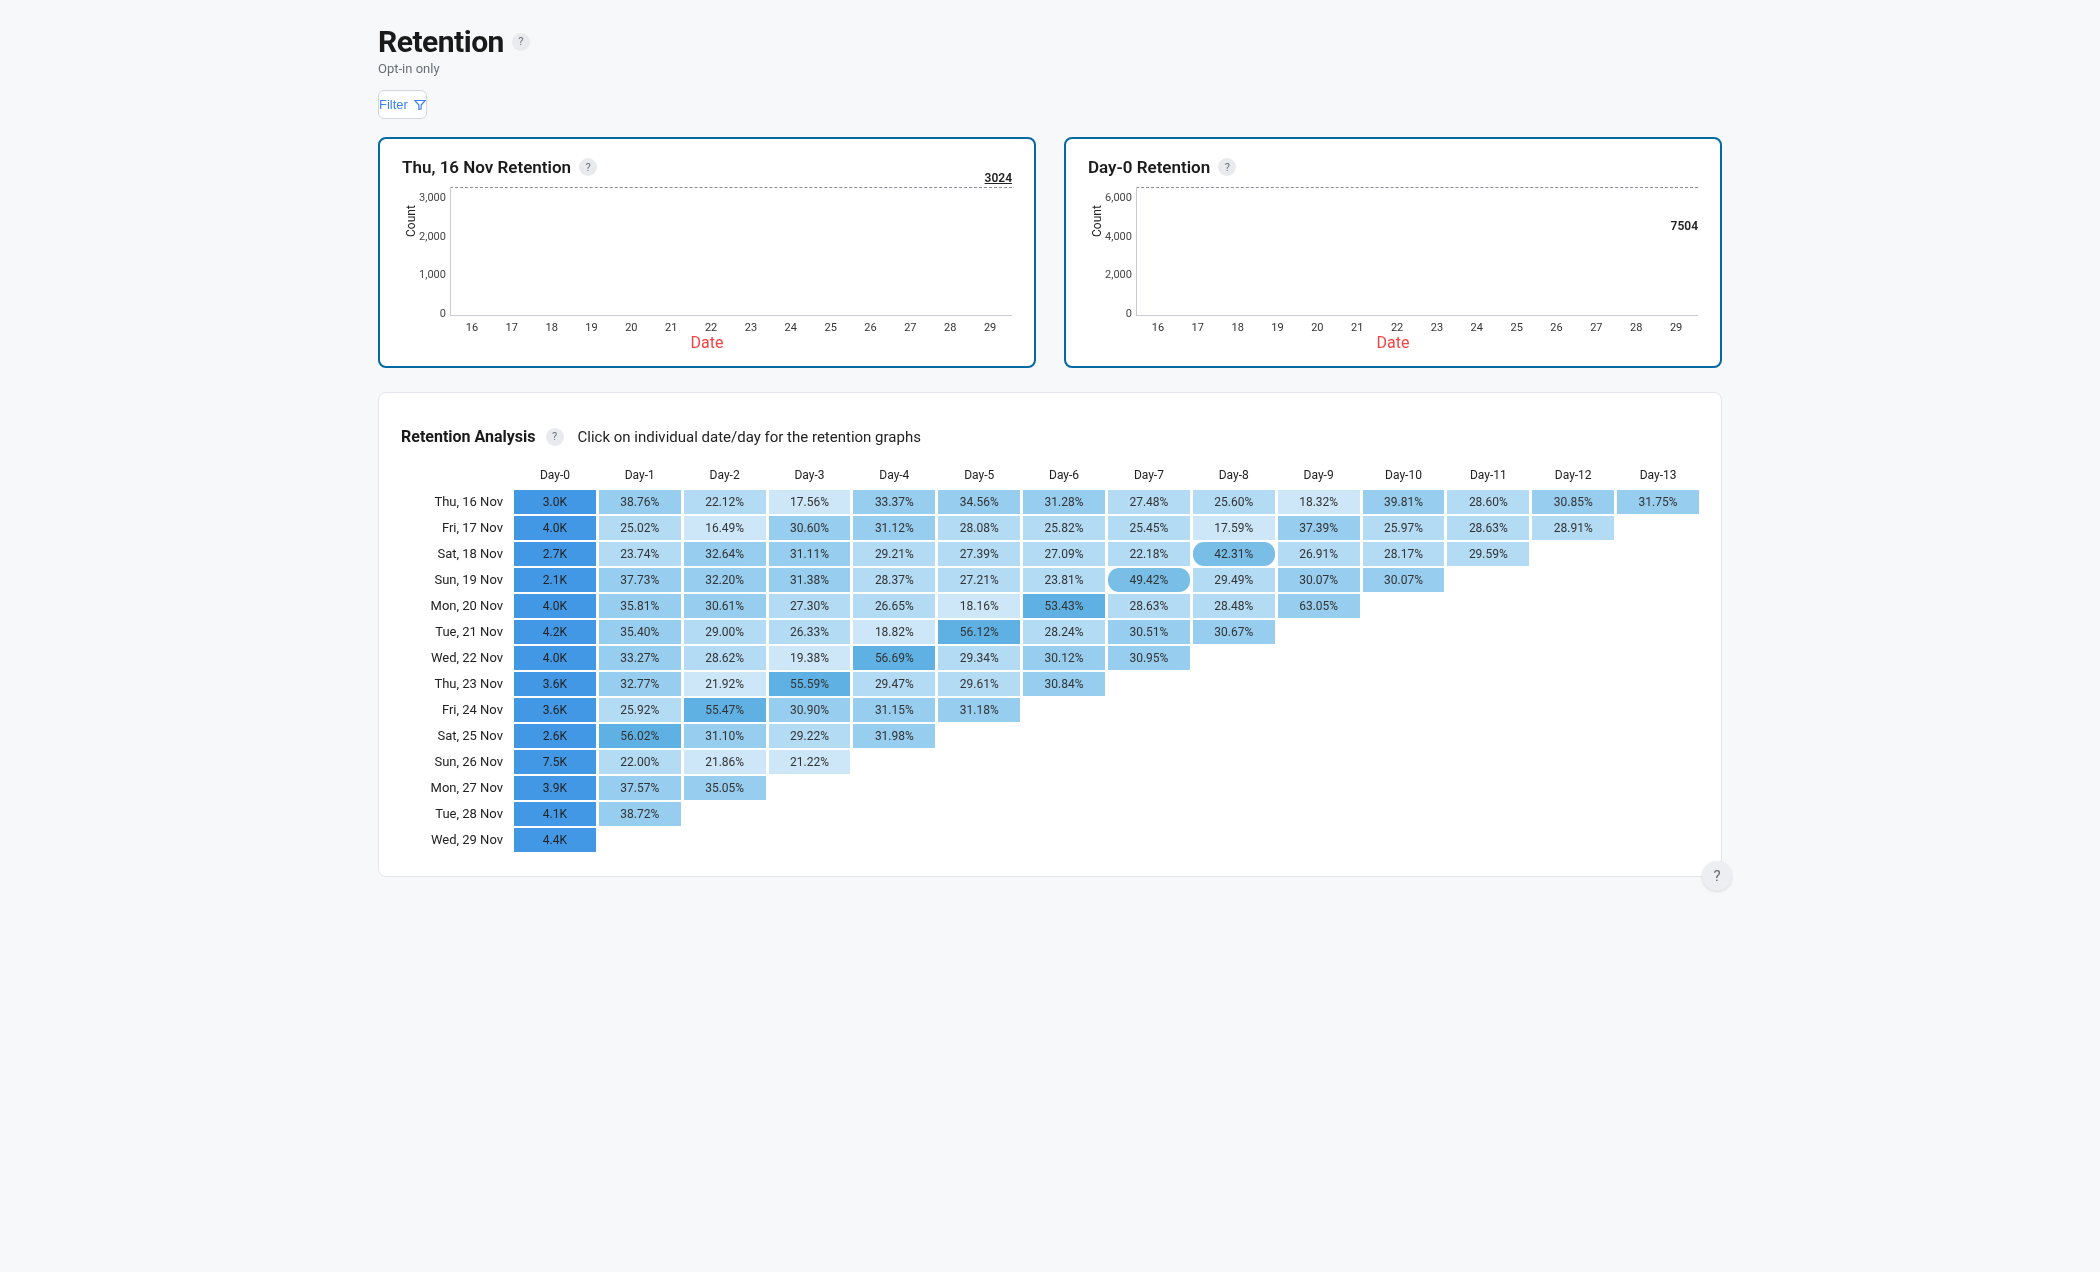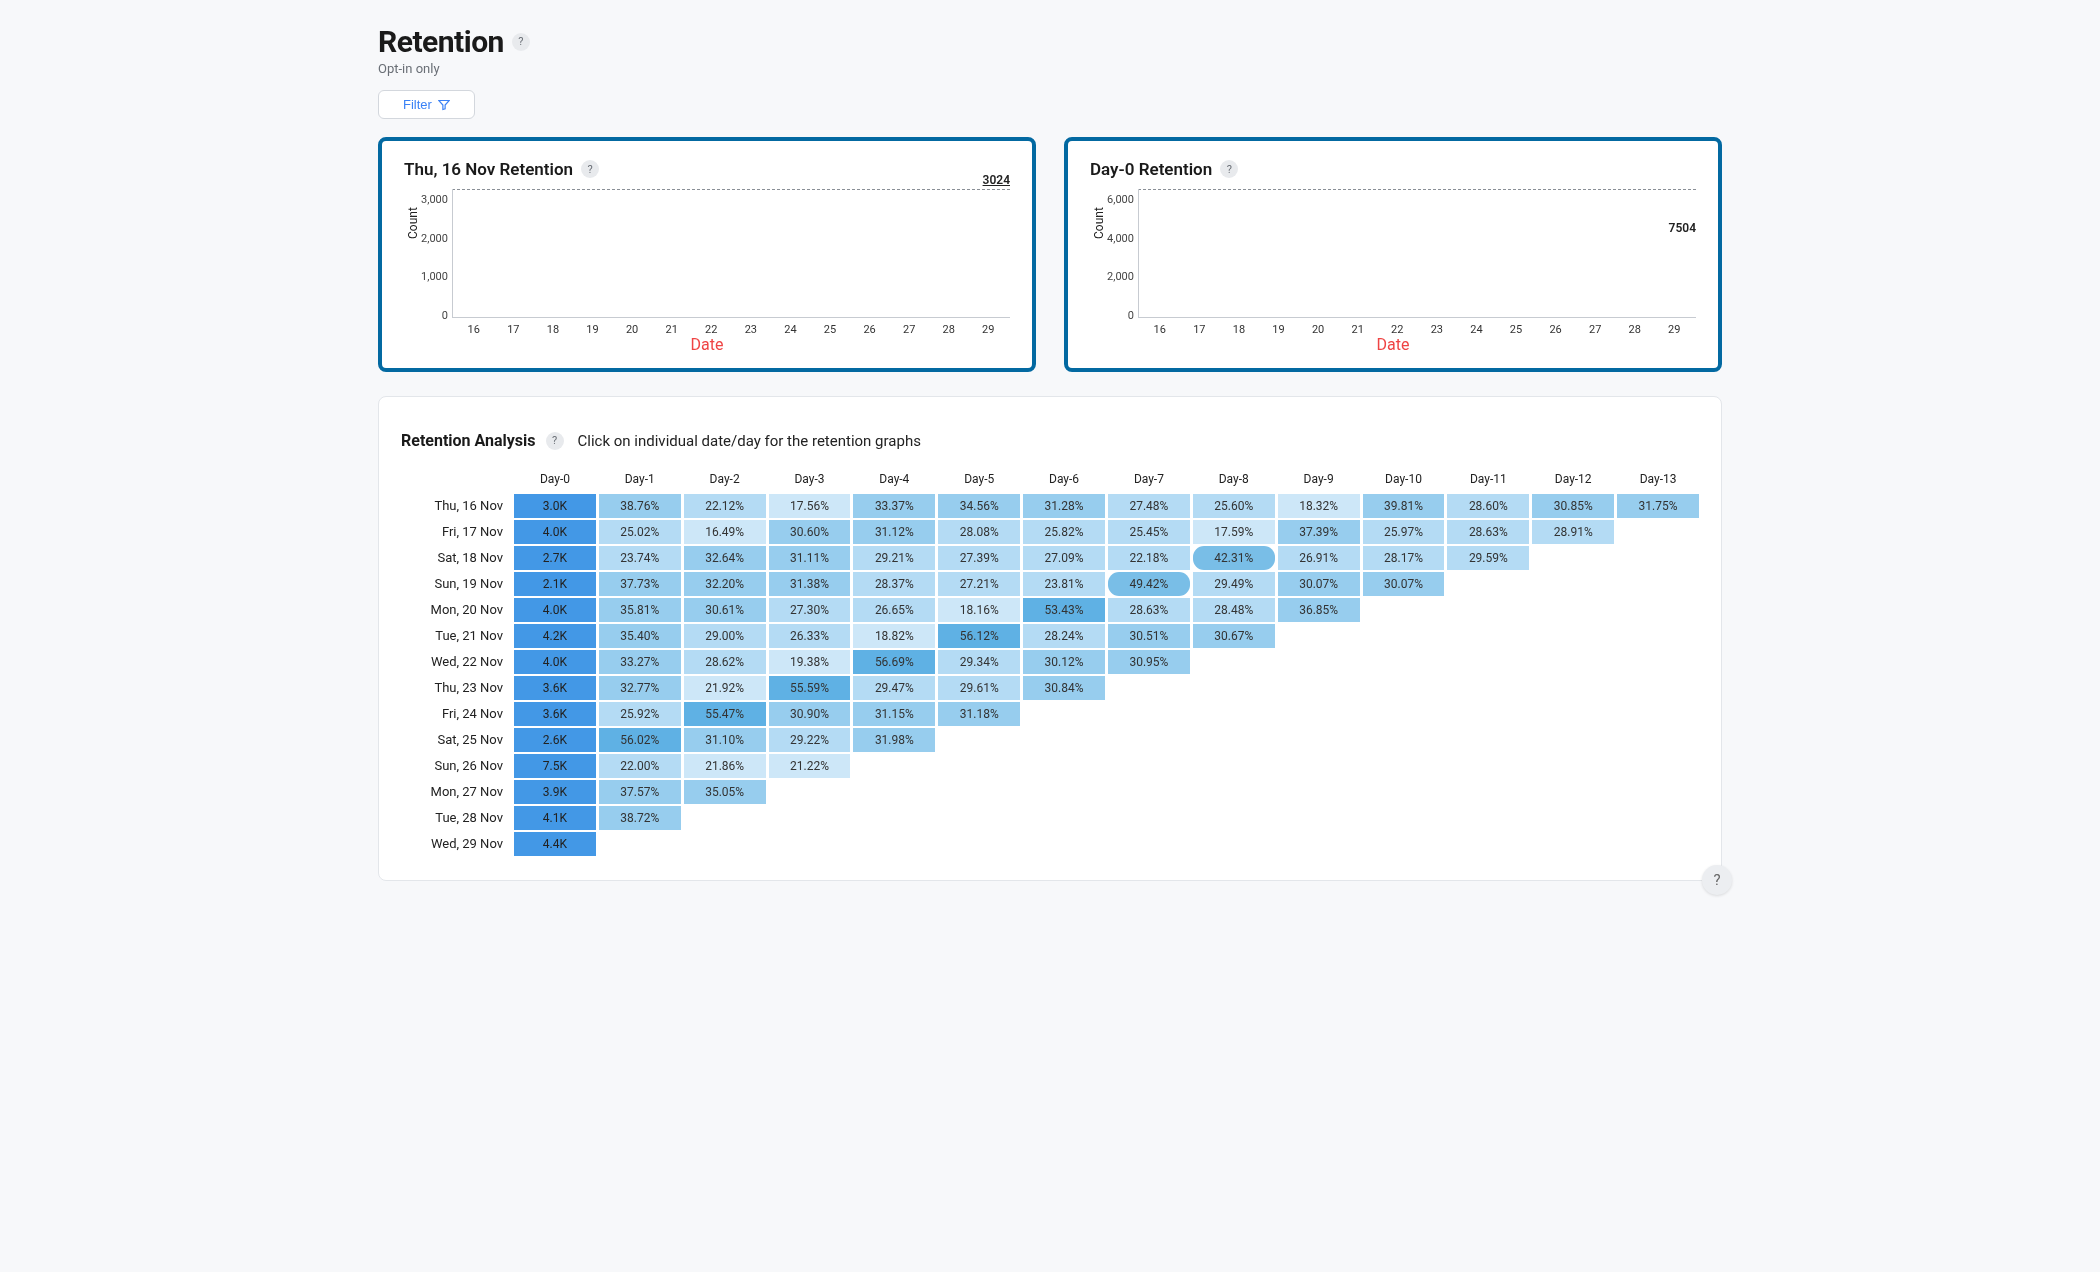--- a/index.html
+++ b/index.html
@@ -27,31 +27,31 @@
     background: #e8eaed; color: #6a6f76; font-size: 11px;
     display: inline-flex; align-items: center; justify-content: center;
     cursor: default;
   }
   .page-subtitle { font-size: 13px; color: #6a6f76; margin-top: 2px; }
   .filter-btn {
     margin-top: 14px;
     display: inline-flex; align-items: center; gap: 6px;
     border: 1px solid #d3d7dd; border-radius: 6px;
     background: #fff; color: #3b82f6;
-    font-size: 13px; padding: 6px 24px; cursor: pointer;
+    font-size: 13px; padding: 6px 0; cursor: pointer;
   }
   .filter-btn svg { width: 12px; height: 12px; stroke: #3b82f6; fill: none; stroke-width: 1.6; }
 
   
   .charts-row {
     display: grid; grid-template-columns: 1fr 1fr; gap: 28px;
     margin-top: 18px;
   }
   .card {
-    background: #fff; border: 4px solid #0369a1; border-radius: 8px;
+    background: #fff; border: 2px solid #0369a1; border-radius: 8px;
     padding: 18px 22px 14px 22px;
   }
   .card-title-row { display: flex; align-items: center; gap: 8px; margin-bottom: 10px; }
   .card-title { font-size: 17px; font-weight: 600; }
   .chart-wrap { position: relative; height: 165px; padding-left: 48px; padding-bottom: 36px; }
   .y-axis-label {
     position: absolute; left: 2px; top: 50px;
     transform: rotate(-90deg); transform-origin: left top;
     font-size: 12px; color: #222;
   }
@@ -390,21 +390,21 @@
         <div class="rrow-label">Mon, 20 Nov</div>
         <div class="rcell day0">4.0K</div>
         <div class="rcell shade-3">35.81%</div>
         <div class="rcell shade-3">30.61%</div>
         <div class="rcell shade-2">27.30%</div>
         <div class="rcell shade-2">26.65%</div>
         <div class="rcell shade-1">18.16%</div>
         <div class="rcell shade-5">53.43%</div>
         <div class="rcell shade-2">28.63%</div>
         <div class="rcell shade-2">28.48%</div>
-        <div class="rcell shade-3">36.85%</div>
+        <div class="rcell shade-3">63.05%</div>
         <div class="rcell empty"></div>
         <div class="rcell empty"></div>
         <div class="rcell empty"></div>
         <div class="rcell empty"></div>
         <div class="rrow-label">Tue, 21 Nov</div>
         <div class="rcell day0">4.2K</div>
         <div class="rcell shade-3">35.40%</div>
         <div class="rcell shade-2">29.00%</div>
         <div class="rcell shade-2">26.33%</div>
         <div class="rcell shade-1">18.82%</div>

